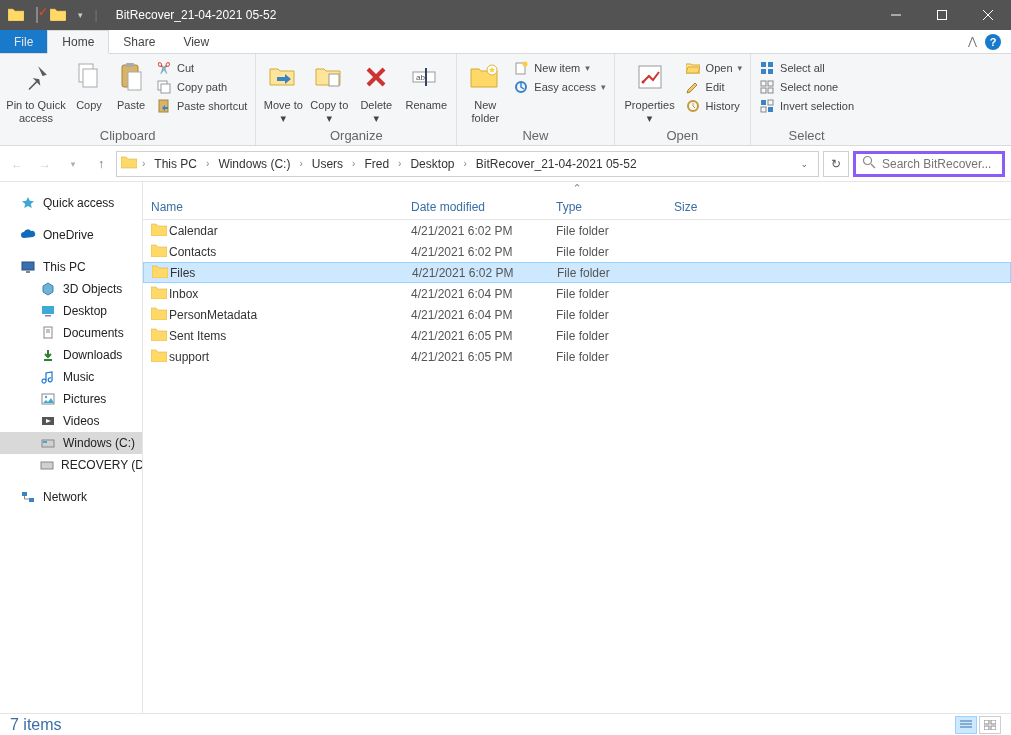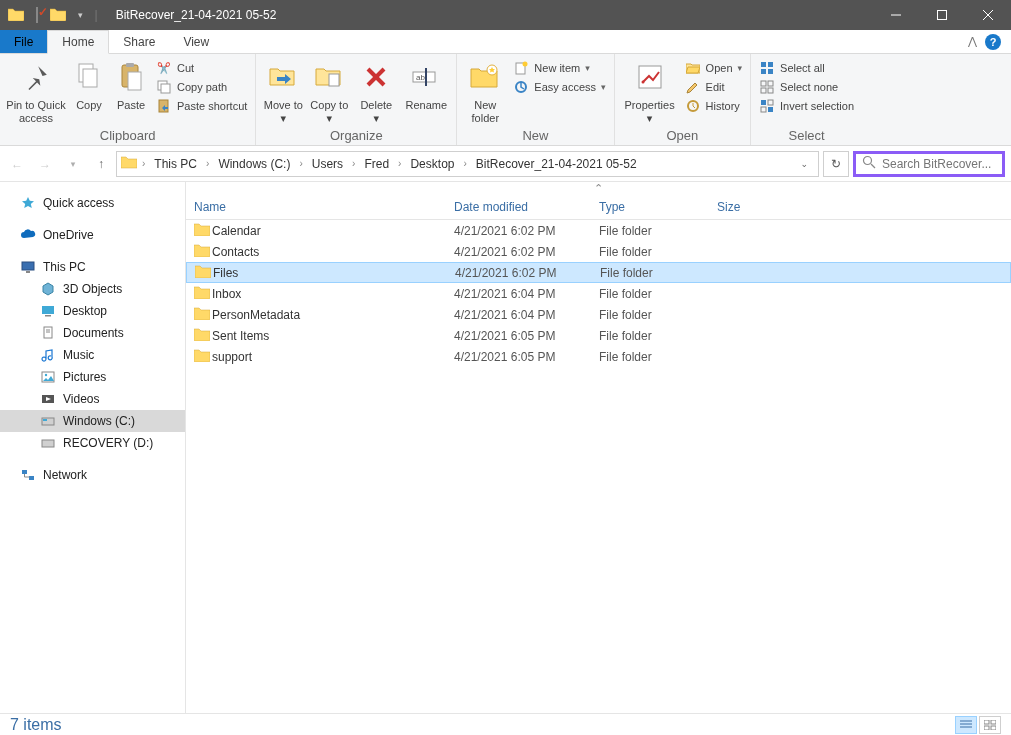--- a/index.html
+++ b/index.html
@@ -6,21 +6,21 @@
 body { width: 1011px; height: 735px; background: #fff; font-size: 12px; color: #000; overflow: hidden; }
 .titlebar { height: 30px; background: #535353; display: flex; align-items: center; color: #fff; }
 .titlebar .qat { display: flex; align-items: center; padding-left: 8px; gap: 12px; }
 .titlebar .qat .folder-ico { width: 16px; height: 14px; }
 .titlebar .title { margin-left: 18px; font-size: 12px; flex: 1; }
 .titlebar .wbtns { display: flex; }
 .titlebar .wbtn { width: 46px; height: 30px; display: flex; align-items: center; justify-content: center; color: #fff; }
 .titlebar .wbtn svg { width: 10px; height: 10px; }
 .tabs { height: 24px; background: #fff; border-bottom: 1px solid #dadada; display: flex; align-items: stretch; }
 .tabs .tab { padding: 0 14px; display: flex; align-items: center; font-size: 12px; color: #444; }
-.tabs .tab.file { background: #1979ca; color: #000000; }
+.tabs .tab.file { background: #1979ca; color: #e5e5e5; }
 .tabs .tab.active { background: #f5f6f7; border: 1px solid #dadada; border-bottom: 1px solid #f5f6f7; margin-bottom: -1px; position: relative; top: 0; }
 .tabs .spacer { flex: 1; }
 .tabs .right { display: flex; align-items: center; gap: 8px; padding-right: 10px; }
 .help { width: 16px; height: 16px; background: #1979ca; border-radius: 50%; color: #fff; display: flex; align-items: center; justify-content: center; font-size: 11px; font-weight: bold; }
 .ribbon { height: 92px; background: #f5f6f7; border-bottom: 1px solid #dadada; display: flex; }
 .rgroup { border-right: 1px solid #e1e1e1; display: flex; flex-direction: column; padding: 2px 4px 0; }
 .rgroup .body { flex: 1; display: flex; align-items: flex-start; padding-top: 2px; }
 .rgroup .label { text-align: center; font-size: 13px; color: #666; padding-bottom: 2px; }
 .bigbtn { display: flex; flex-direction: column; align-items: center; justify-content: flex-start; width: 58px; padding: 2px; gap: 5px; color: #444; font-size: 11px; text-align: center; line-height: 1.2; }
 .bigbtn.wide { width: 64px; }
@@ -32,21 +32,21 @@
 .navbtns { display: flex; gap: 6px; align-items: center; color: #7a7a7a; }
 .navbtn { width: 22px; height: 22px; display: flex; align-items: center; justify-content: center; }
 .addrbox { flex: 1; height: 26px; border: 1px solid #cfcfcf; display: flex; align-items: center; padding: 0 4px; gap: 2px; font-size: 12px; color: #333; }
 .crumb { display: flex; align-items: center; padding: 0 4px; white-space: nowrap; }
 .chev { color: #888; padding: 0 3px; font-size: 10px; }
 .addrbox .dd { margin-left: auto; color: #666; padding: 0 6px; }
 .refresh { width: 26px; height: 26px; border: 1px solid #cfcfcf; display: flex; align-items: center; justify-content: center; color: #555; }
 .searchbox { width: 152px; height: 26px; border: 3px solid #8b5cf6; display: flex; align-items: center; padding: 0 6px; color: #666; gap: 6px; }
 .searchbox input { border: none; outline: none; flex: 1; font-size: 12px; color: #666; background: transparent; }
 .mainarea { display: flex; height: 531px; }
-.navpane { width: 186px; border-right: 1px solid #e5e5e5; overflow: auto; padding: 10px 0; }
+.navpane { width: 143px; border-right: 1px solid #e5e5e5; overflow: auto; padding: 10px 0; }
 .navitem { display: flex; align-items: center; gap: 7px; padding: 3px 6px 3px 20px; font-size: 12px; color: #222; white-space: nowrap; }
 .navitem.lv2 { padding-left: 40px; }
 .navitem.hilite { background: #d9d9d9; }
 .navsep { height: 10px; }
 .ni-ico { width: 16px; height: 16px; display: flex; align-items: center; justify-content: center; }
 .filelist { flex: 1; display: flex; flex-direction: column; }
 .colheaders { display: flex; height: 26px; align-items: center; border-bottom: 1px solid #e5e5e5; color: #3a6ea5; font-size: 12px; }
 .ch { padding-left: 8px; }
 .ch.name { width: 260px; }
 .ch.date { width: 145px; }
@@ -436,20 +436,29 @@
             <rect x="3" y="1" width="8" height="11" fill="#fff" stroke="#888"></rect>
             <line x1="5" y1="4" x2="9" y2="4" stroke="#888"></line>
             <line x1="5" y1="6" x2="9" y2="6" stroke="#888"></line>
           </svg>
         </span>
         <span>Documents</span>
       </div>
     <div class="navitem lv2">
         <span class="ni-ico">
           <svg width="14" height="14" viewBox="0 0 14 14">
+            <path d="M7 2 v6 M4 6 l3 3 3 -3" stroke="#2e7d32" stroke-width="2" fill="none"></path>
+            <line x1="3" y1="12" x2="11" y2="12" stroke="#2e7d32" stroke-width="2"></line>
+          </svg>
+        </span>
+        <span>Downloads</span>
+      </div>
+    <div class="navitem lv2">
+        <span class="ni-ico">
+          <svg width="14" height="14" viewBox="0 0 14 14">
             <path d="M5 11 a2 2 0 1 0 0 .1 M5 11 V3 l6 -1 v7 a2 2 0 1 1 -1 -1" fill="none" stroke="#1976d2" stroke-width="1.2"></path>
           </svg>
         </span>
         <span>Music</span>
       </div>
     <div class="navitem lv2">
         <span class="ni-ico">
           <svg width="14" height="14" viewBox="0 0 14 14">
             <rect x="1" y="2" width="12" height="10" fill="#fff" stroke="#888"></rect>
             <circle cx="5" cy="5" r="1.2" fill="#3fa9d6"></circle>

